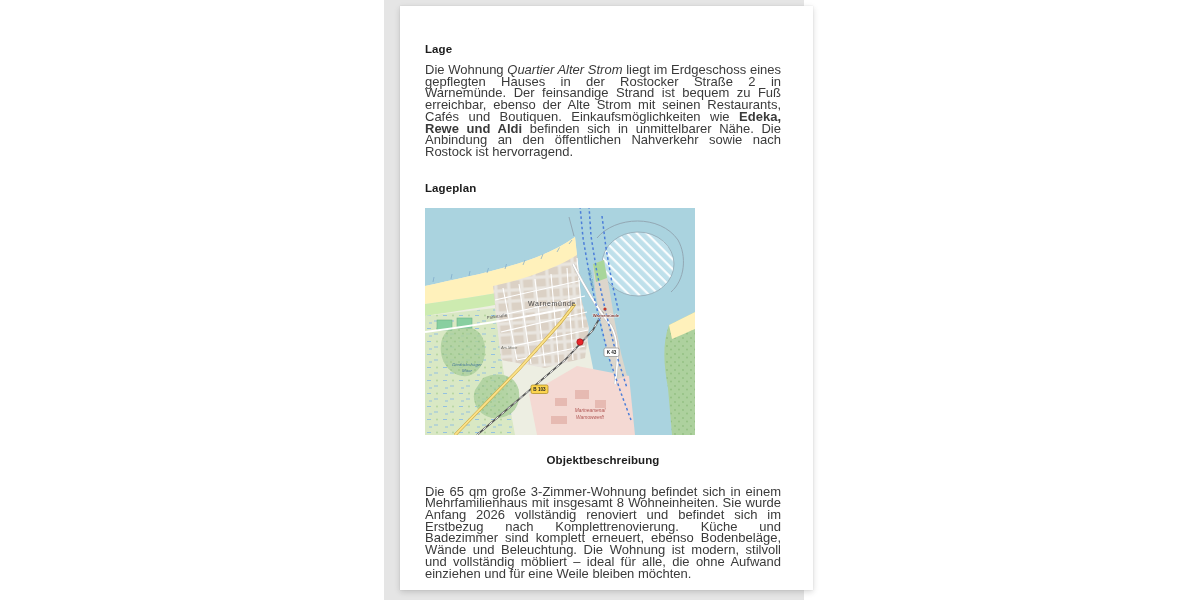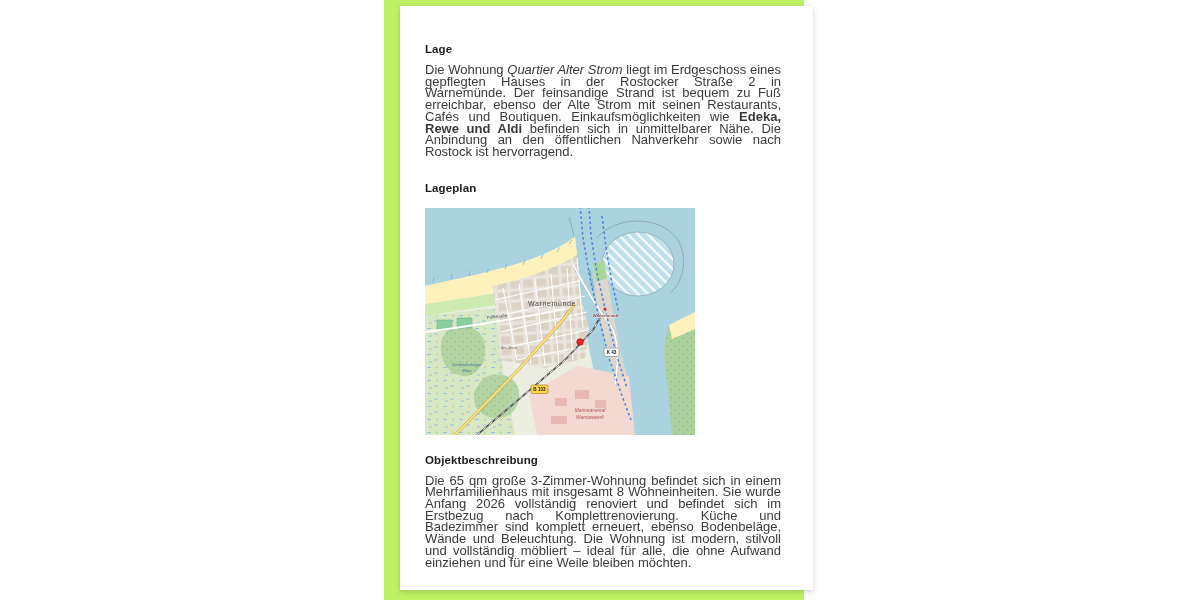--- a/index.html
+++ b/index.html
@@ -1,26 +1,26 @@
 <!DOCTYPE html>
 <html><head>
 <meta charset="utf-8">
 <style>
   * { margin:0; padding:0; box-sizing:border-box; }
   html,body { width:1200px; height:600px; background:#ffffff; overflow:hidden;
               font-family:"Liberation Sans", sans-serif; }
   .viewport { position:absolute; left:384px; top:0; width:420px; height:600px;
-              background:#bef264; }
+              background:#e5e5e5; }
   .page { position:absolute; left:16px; top:6px; width:413px; height:584px;
           background:#ffffff; box-shadow:0 2px 6px rgba(0,0,0,0.16), 0 0 1px rgba(0,0,0,0.12); }
   .content { padding:37px 32px 0 25px; }
   h2.sec { font-size:11.5px; font-weight:bold; color:#1c1c1c; letter-spacing:0.1px; }
   h2.sec.lage { margin-bottom:9px; }
   h2.sec.lageplan { margin-top:24px; margin-bottom:14px; }
-  h2.sec.objekt { margin-top:19px; margin-bottom:9px; }
+  h2.sec.objekt { margin-top:19px; margin-bottom:20px;text-align:center; }
   p.body-text { font-size:13px; line-height:11.7px; color:#3a3a3a; text-align:justify; }
   p.body-text .it { font-style:italic; }
   p.body-text .bd { font-weight:bold; }
   .map-wrap { margin-top:10px; width:270px; height:227px; line-height:0; }
   svg text { font-family:"Liberation Sans", sans-serif; }
   .lbl-town { font-size:7px; fill:#4a4a4a; letter-spacing:0.6px; }
   .lbl-station { font-size:4.2px; font-weight:bold; fill:#72302c; }
   .lbl-street { font-size:4.2px; fill:#4d4d4d; }
   .lbl-place { font-size:4px; fill:#777770; font-style:italic; }
   .lbl-nature { font-size:4.4px; fill:#44789b; font-style:italic; }

